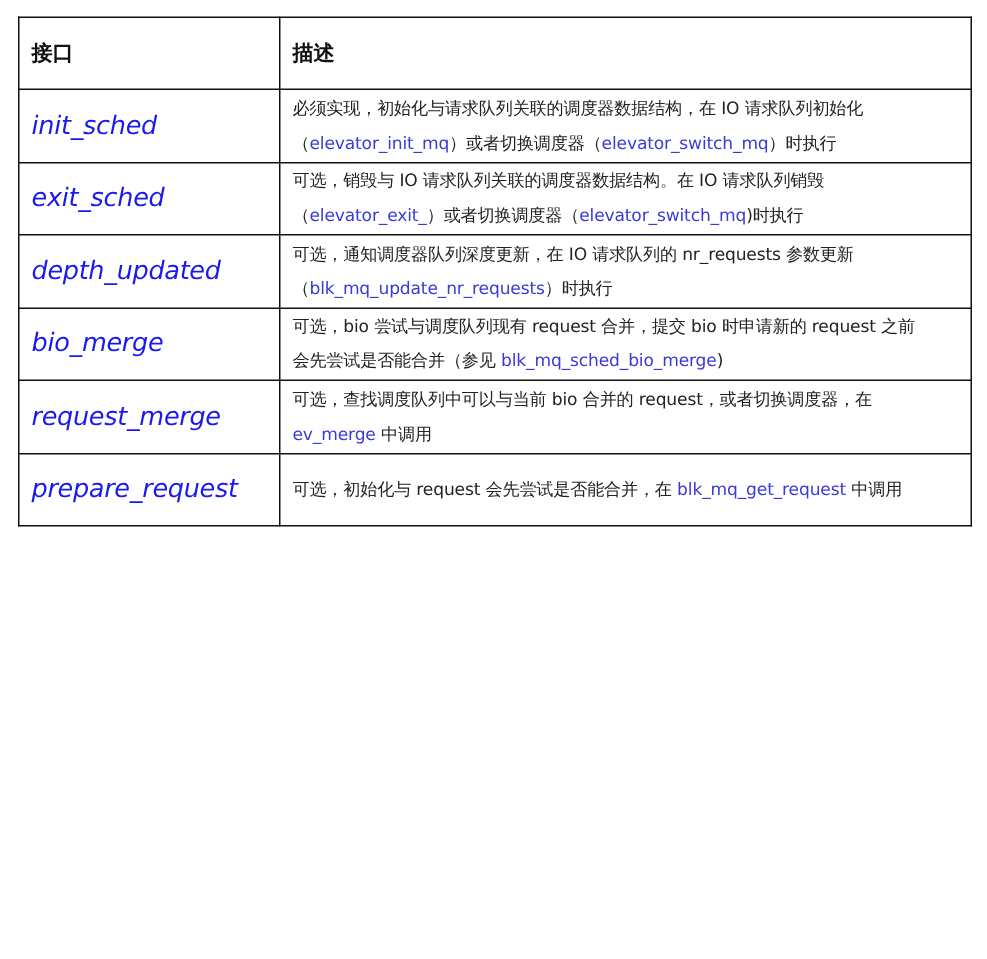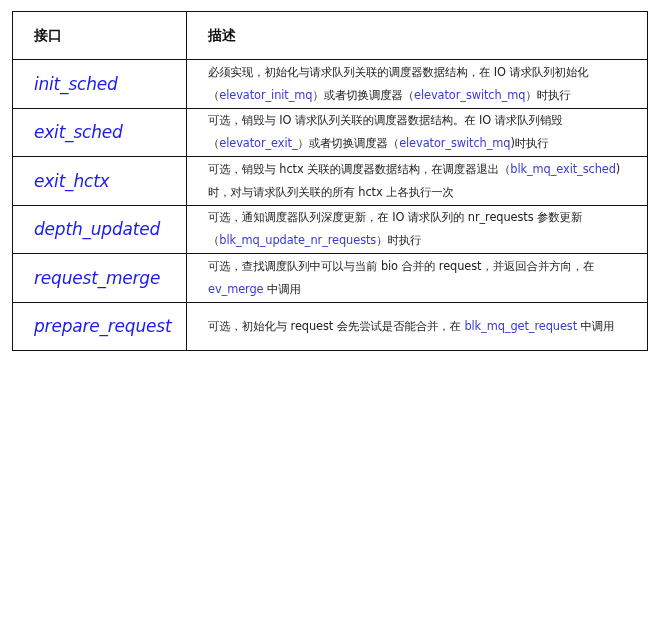--- a/index.html
+++ b/index.html
@@ -4,21 +4,21 @@
 <style>
   html, body { margin: 0; padding: 0; background: #ffffff; }
   body { width: 658px; height: 639px; overflow: hidden; position: relative; font-family: "DejaVu Sans", "Liberation Sans", sans-serif; }
   table.api-table {
     position: absolute; left: 12px; top: 11px;
     border-collapse: collapse; table-layout: fixed;
     width: 635px;
   }
   table.api-table td, table.api-table th {
     border: 1.5px solid #111;
-    padding: 0 21px;
+    padding: 0 8px;
     vertical-align: middle;
     text-align: left;
   }
   col.c1 { width: 174px; }
   col.c2 { width: 461px; }
   tr.head-row { height: 48px; }
   tr.head-row th { font-weight: bold; font-size: 14px; color: #111; }
   tr.body-row { height: 48.5px; }
   td.iface {
     font-family: "DejaVu Sans", sans-serif;
@@ -55,37 +55,37 @@
         </td>
   </tr>
       <tr class="body-row">
     <td class="iface">exit_sched</td>
     <td class="desc">
           <span class="line"><span>可选，销毁与 IO 请求队列关联的调度器数据结构。在 IO 请求队列销毁</span></span>
           <span class="line"><span>（</span><span class="link">elevator_exit_</span><span>）或者切换调度器（</span><span class="link">elevator_switch_mq</span><span>)时执行</span></span>
         </td>
   </tr>
       <tr class="body-row">
-    <td class="iface">exit_hctx</td>
-    <td class="desc">
-          <span class="line"><span>可选，销毁与 hctx 关联的调度器数据结构，在调度器退出（</span><span class="link">blk_mq_exit_sched</span><span>)</span></span>
-          <span class="line"><span>时，对与请求队列关联的所有 hctx 上各执行一次</span></span>
-        </td>
-  </tr>
-      <tr class="body-row">
     <td class="iface">depth_updated</td>
     <td class="desc">
           <span class="line"><span>可选，通知调度器队列深度更新，在 IO 请求队列的 nr_requests 参数更新</span></span>
           <span class="line"><span>（</span><span class="link">blk_mq_update_nr_requests</span><span>）时执行</span></span>
         </td>
   </tr>
       <tr class="body-row">
+    <td class="iface">bio_merge</td>
+    <td class="desc">
+          <span class="line"><span>可选，bio 尝试与调度队列现有 request 合并，提交 bio 时申请新的 request 之前</span></span>
+          <span class="line"><span>会先尝试是否能合并（参见 </span><span class="link">blk_mq_sched_bio_merge</span><span>)</span></span>
+        </td>
+  </tr>
+      <tr class="body-row">
     <td class="iface">request_merge</td>
     <td class="desc">
-          <span class="line"><span>可选，查找调度队列中可以与当前 bio 合并的 request，并返回合并方向，在</span></span>
+          <span class="line"><span>可选，查找调度队列中可以与当前 bio 合并的 request，或者切换调度器，在</span></span>
           <span class="line"><span class="link">ev_merge</span><span> 中调用</span></span>
         </td>
   </tr>
       <tr class="body-row">
     <td class="iface">prepare_request</td>
     <td class="desc">
           <span class="line"><span>可选，初始化与 request 会先尝试是否能合并，在 </span><span class="link">blk_mq_get_request</span><span> 中调用</span></span>
         </td>
   </tr>
     </tbody>

